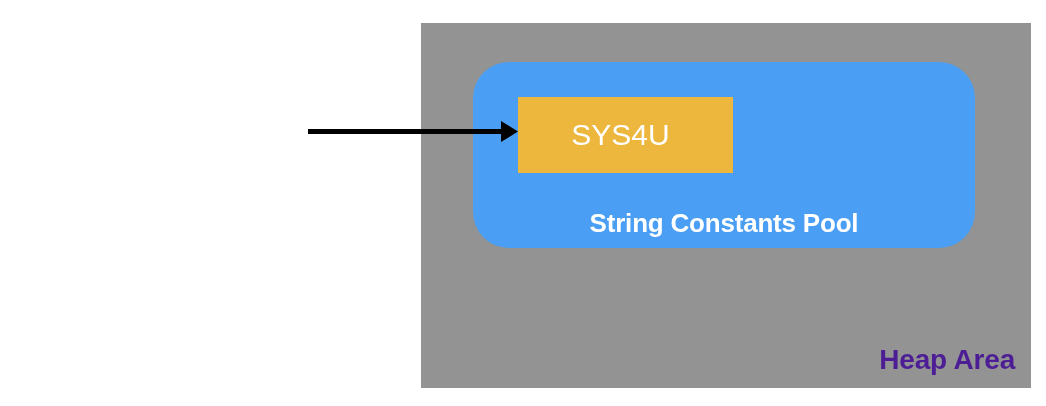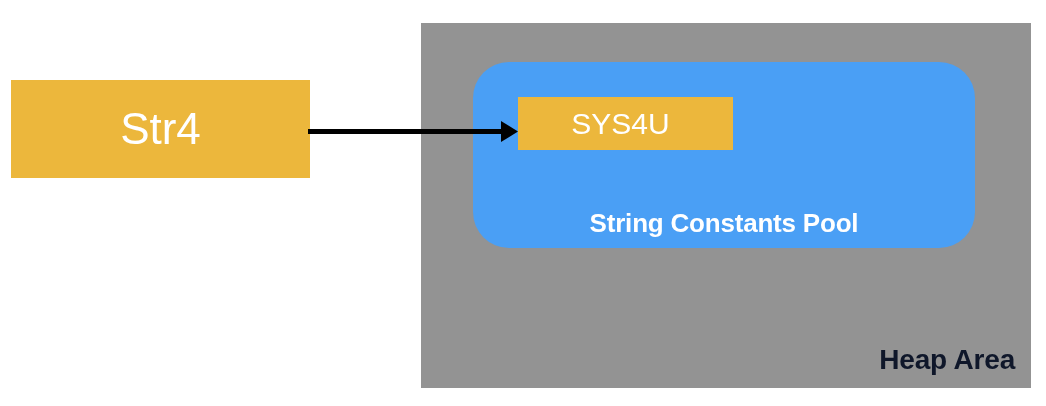--- a/index.html
+++ b/index.html
@@ -32,21 +32,21 @@
     top: 23px;
     width: 610px;
     height: 365px;
     background: #939393;
   }
 
   .heap-area-label {
     position: absolute;
     right: 16px;
     bottom: 14px;
-    color: #0f172a;
+    color: #4c1d95;
     font-size: 28px;
     font-weight: bold;
     line-height: 1;
     letter-spacing: -0.2px;
     white-space: nowrap;
   }
 
   
   .string-pool {
     position: absolute;
@@ -72,21 +72,21 @@
     white-space: nowrap;
     margin-top: 24px;
   }
 
   
   .interned-string-box {
     position: absolute;
     left: 45px;   
     top: 35px;    
     width: 215px;
-    height: 53px;
+    height: 76px;
     background: #ecb73c;
     display: flex;
     align-items: center;
     justify-content: center;
   }
 
   .interned-string-label {
     color: #ffffff;
     font-size: 30px;
     font-weight: normal;
@@ -140,22 +140,19 @@
       <div class="interned-string-box">
         <span class="interned-string-label">SYS4U</span>
       </div>
 
       <span class="string-pool-label">String Constants Pool</span>
     </div>
 
     <span class="heap-area-label">Heap Area</span>
   </div>
 
-  <div class="reference-box">
-    <span class="reference-label">Str4</span>
-  </div>
 
   <svg class="reference-arrow" viewBox="0 0 218 40" width="218" height="40">
     <line x1="3" y1="19.5" x2="200" y2="19.5" stroke="#000000" stroke-width="5"></line>
     <polygon points="196,9 213,19.5 196,30" fill="#000000"></polygon>
   </svg>
 
 </div>
 
 </body></html>

